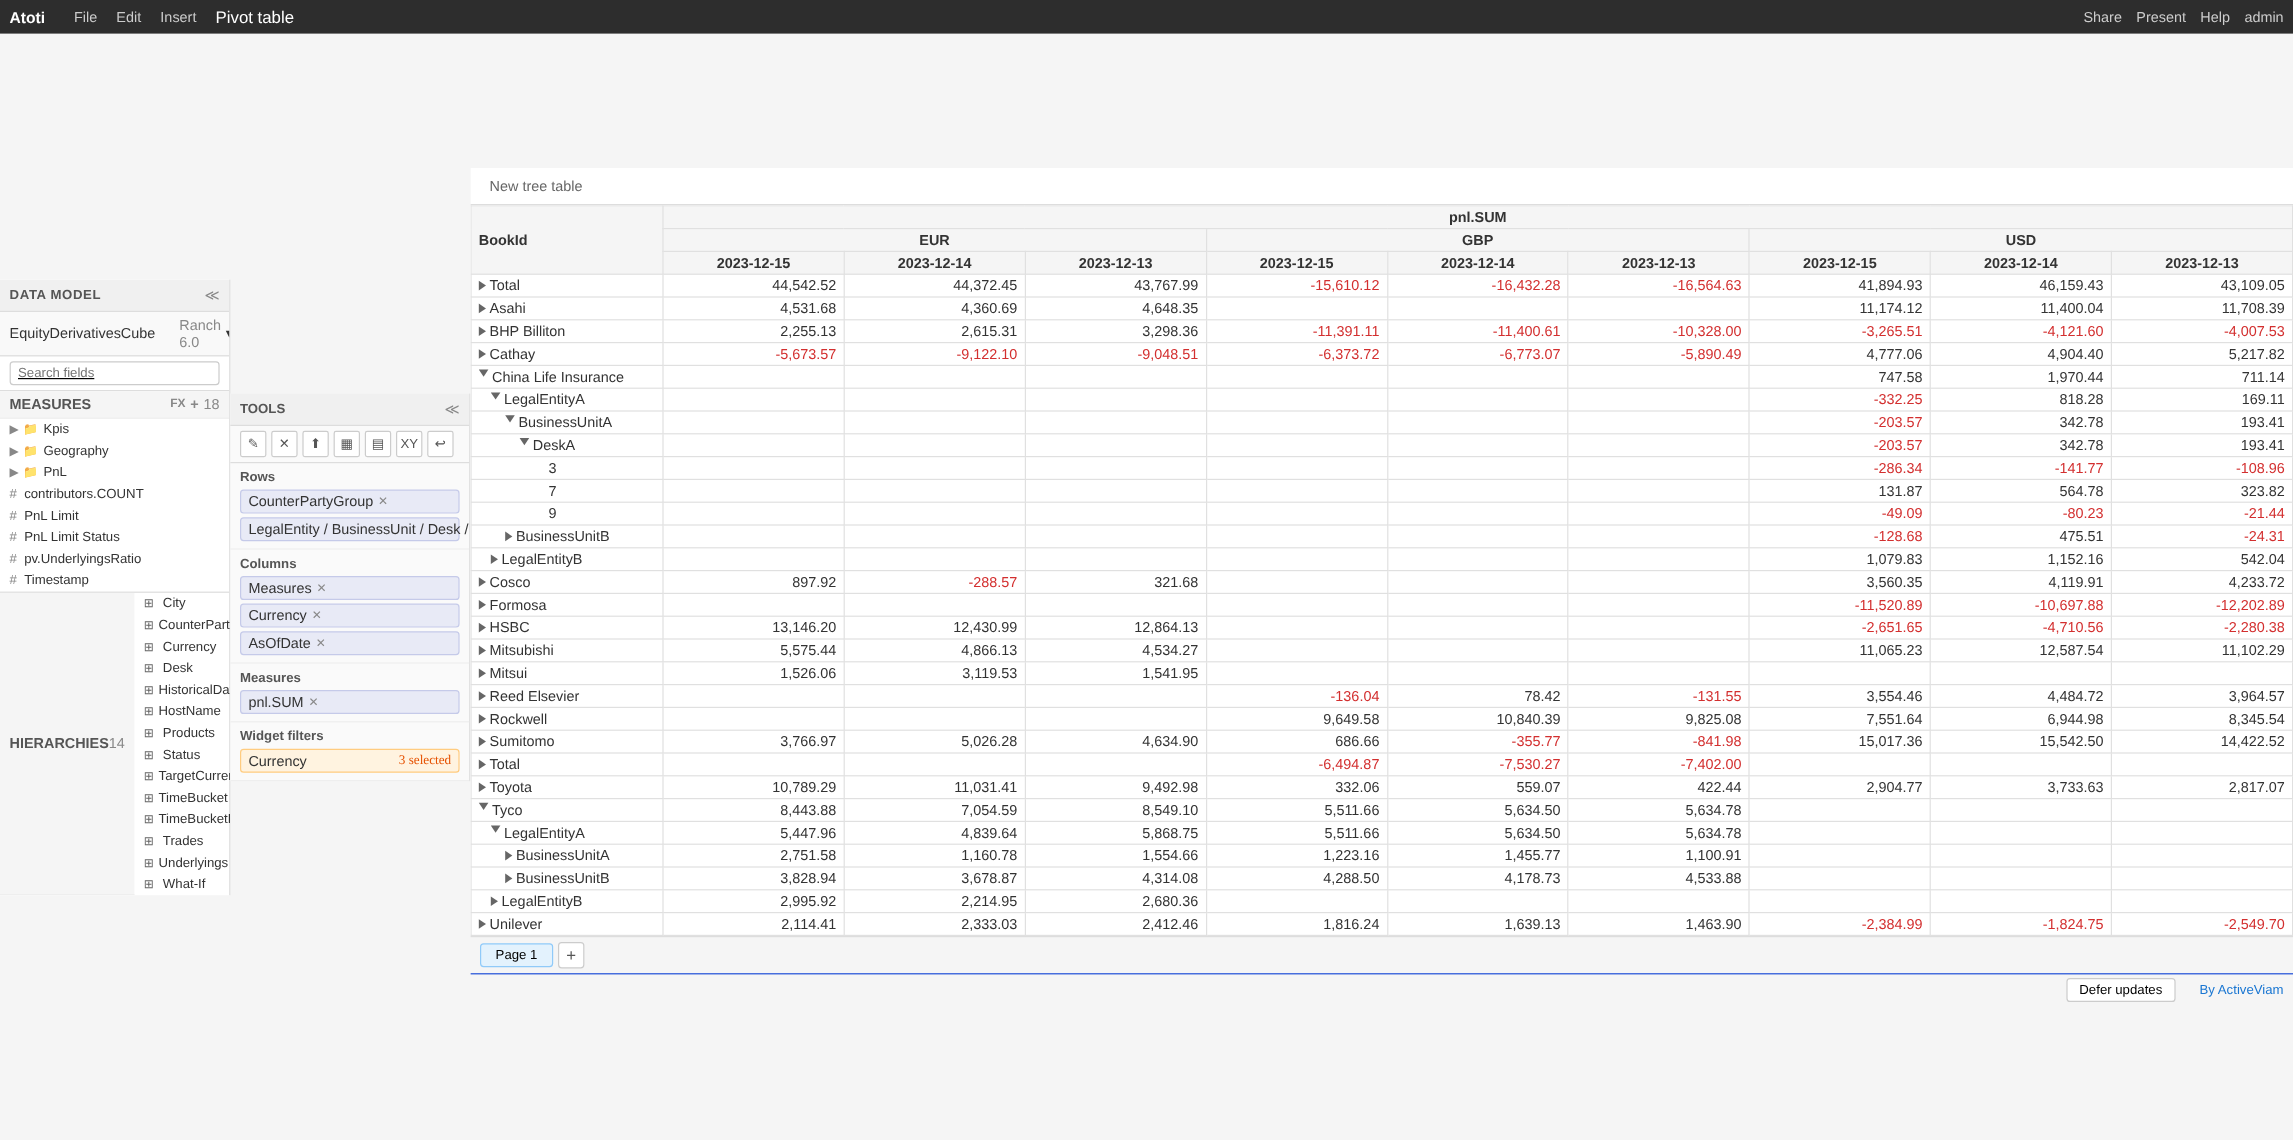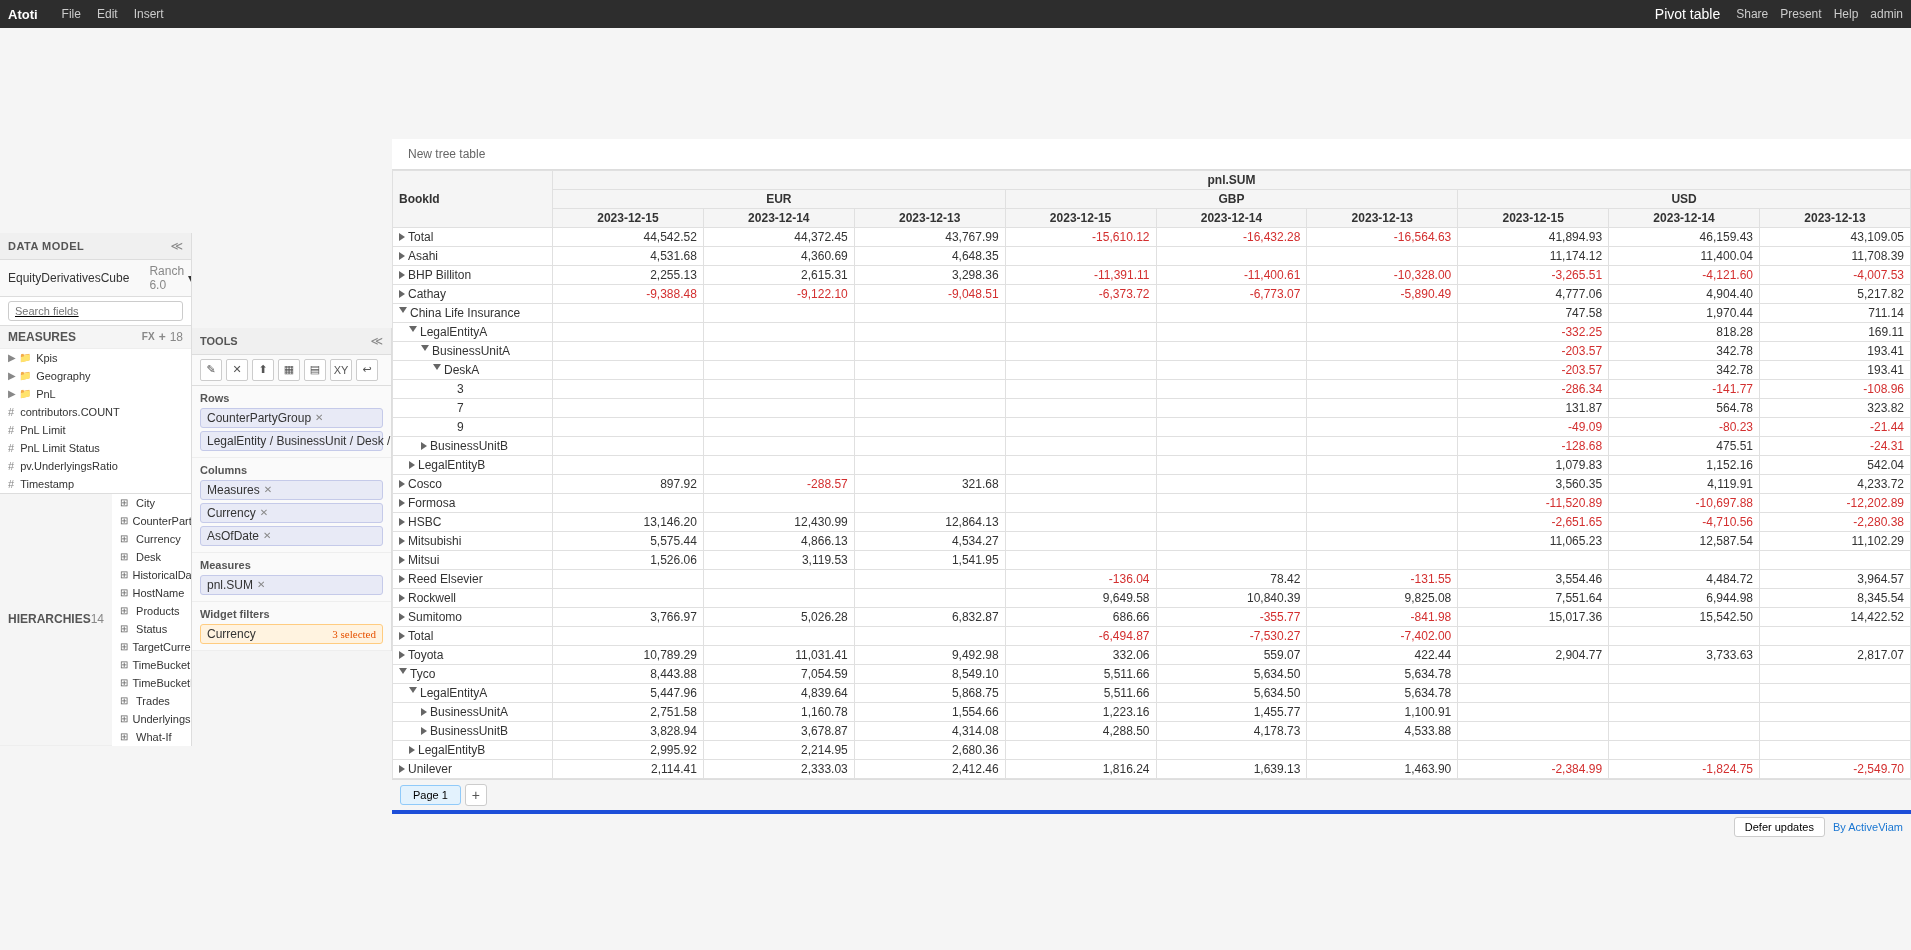--- a/index.html
+++ b/index.html
@@ -4,21 +4,21 @@
   <style>
     * { box-sizing: border-box; margin: 0; padding: 0; font-family: -apple-system, BlinkMacSystemFont, 'Segoe UI', Arial, sans-serif; font-size: 12px; }
     body { background: #f5f5f5; overflow: hidden; height: 950px; display: flex; flex-direction: column; }
 
     
     .menu-bar {
       display: flex; align-items: center; background: #2d2d2d; color: #ccc; height: 28px; padding: 0 8px; gap: 16px; flex-shrink: 0;
     }
     .menu-bar .brand { color: #fff; font-weight: bold; font-size: 13px; margin-right: 8px; }
     .menu-bar .menu-item { cursor: pointer; font-size: 12px; color: #ccc; }
-    .menu-bar .title { flex: 1; text-align: right; color: #fff; font-size: 14px; }
+    .menu-bar .title { flex: 1; text-align: left; color: #fff; font-size: 14px; }
     .menu-bar .right-actions { display: flex; align-items: center; gap: 12px; color: #ccc; font-size: 12px; }
 
     
     .main-layout { display: flex; flex: 1; overflow: hidden; align-items: center; }
 
     
     .left-sidebar {
       width: 192px; background: #fff; border-right: 1px solid #ddd; display: flex; flex-direction: column; flex-shrink: 0; overflow: hidden;
     }
     .sidebar-header { display: flex; align-items: center; justify-content: space-between; padding: 6px 8px; background: #f0f0f0; border-bottom: 1px solid #ddd; }
@@ -71,21 +71,21 @@
     .col-header-group { background: #eeeeee; }
     .col-header-sub { background: #f5f5f5; }
 
     
     .page-tabs { display: flex; align-items: center; padding: 4px 8px; border-top: 1px solid #ddd; background: #f5f5f5; gap: 4px; }
     .page-tab { padding: 3px 12px; border: 1px solid #ccc; background: #fff; border-radius: 3px; cursor: pointer; font-size: 11px; }
     .page-tab.active { background: #e3f2fd; border-color: #90caf9; }
     .page-tab-add { width: 22px; height: 22px; display: flex; align-items: center; justify-content: center; border: 1px solid #ccc; background: #fff; border-radius: 3px; cursor: pointer; font-size: 14px; color: #555; }
 
     
-    .bottom-bar { display: flex; justify-content: flex-end; align-items: center; padding: 3px 8px; border-top: 4px solid #1d4ed8; background: #f5f5f5; gap: 8px; font-size: 11px; color: #666; }
+    .bottom-bar { display: flex; justify-content: flex-end; align-items: center; padding: 3px 8px; border-top: 1px solid #1d4ed8; background: #f5f5f5; gap: 20px; font-size: 11px; color: #666; }
     .defer-btn { padding: 3px 10px; border: 1px solid #ccc; background: #fff; border-radius: 3px; cursor: pointer; font-size: 11px; }
     .active-viam { color: #1976d2; font-size: 11px; }
     .expand-triangle { display: inline-block; width: 0; height: 0; border-top: 4px solid transparent; border-bottom: 4px solid transparent; cursor: pointer; }
     .expand-triangle.right { border-left: 6px solid #666; margin-right: 3px; }
     .expand-triangle.down { border-top: 6px solid #666; border-left: 4px solid transparent; border-right: 4px solid transparent; margin-right: 3px; }
   </style>
 </head>
 <body>
 
 <div class="menu-bar">
@@ -352,21 +352,21 @@
               <td>3,298.36</td>
               <td class="negative">-11,391.11</td>
               <td class="negative">-11,400.61</td>
               <td class="negative">-10,328.00</td>
               <td class="negative">-3,265.51</td>
               <td class="negative">-4,121.60</td>
               <td class="negative">-4,007.53</td>
             </tr>
             <tr>
               <td class="row-label"><span class="expand-triangle right"></span><span>Cathay</span></td>
-              <td class="negative">-9,388.48</td>
+              <td class="negative">-5,673.57</td>
               <td class="negative">-9,122.10</td>
               <td class="negative">-9,048.51</td>
               <td class="negative">-6,373.72</td>
               <td class="negative">-6,773.07</td>
               <td class="negative">-5,890.49</td>
               <td>4,777.06</td>
               <td>4,904.40</td>
               <td>5,217.82</td>
             </tr>
             <tr>
@@ -558,21 +558,21 @@
               <td>10,840.39</td>
               <td>9,825.08</td>
               <td>7,551.64</td>
               <td>6,944.98</td>
               <td>8,345.54</td>
             </tr>
             <tr>
               <td class="row-label"><span class="expand-triangle right"></span><span>Sumitomo</span></td>
               <td>3,766.97</td>
               <td>5,026.28</td>
-              <td>6,832.87</td>
+              <td>4,634.90</td>
               <td>686.66</td>
               <td class="negative">-355.77</td>
               <td class="negative">-841.98</td>
               <td>15,017.36</td>
               <td>15,542.50</td>
               <td>14,422.52</td>
             </tr>
             <tr>
               <td class="row-label"><span class="expand-triangle right"></span><span>Total</span></td>
               <td></td>

